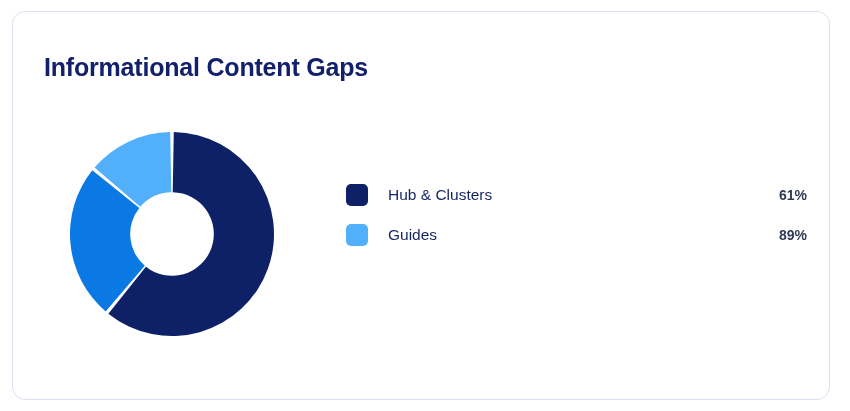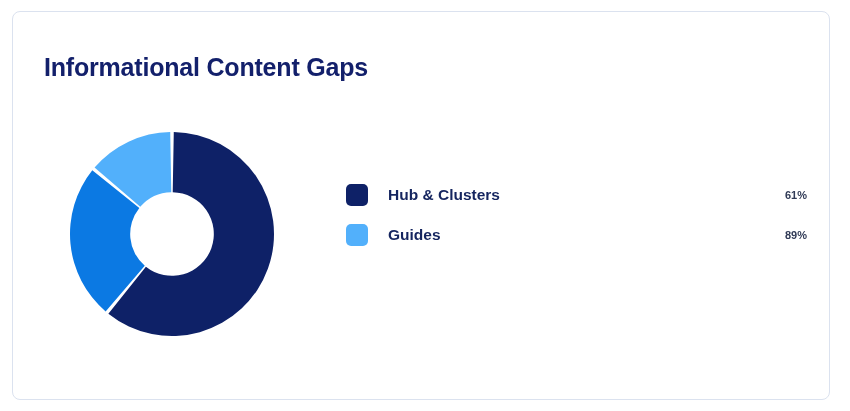--- a/index.html
+++ b/index.html
@@ -16,21 +16,21 @@
 
   .card {
     position: absolute;
     left: 12px;
     top: 11px;
     width: 818px;
     height: 389px;
     box-sizing: border-box;
     background: #ffffff;
     border: 1.5px solid #dbe2ef;
-    border-radius: 8px;
+    border-radius: 13px;
   }
 
   .card-title {
     position: absolute;
     left: 31px;
     top: 41px;
     font-size: 25px;
     font-weight: bold;
     color: #13206b;
     letter-spacing: -0.2px;
@@ -77,25 +77,24 @@
     border-radius: 5px;
     flex: 0 0 auto;
   }
 
   .legend-label {
     margin-left: 20px;
     font-size: 15.5px;
     color: #15255f;
     white-space: nowrap;
     flex: 1 1 auto;
-    font-weight: bold;
   }
 
   .legend-value {
-    font-size: 11px;
+    font-size: 14px;
     font-weight: bold;
     color: #303a56;
     text-align: left;
     white-space: nowrap;
     flex: 0 0 auto;
   }
 </style>
 </head>
 <body>
 

